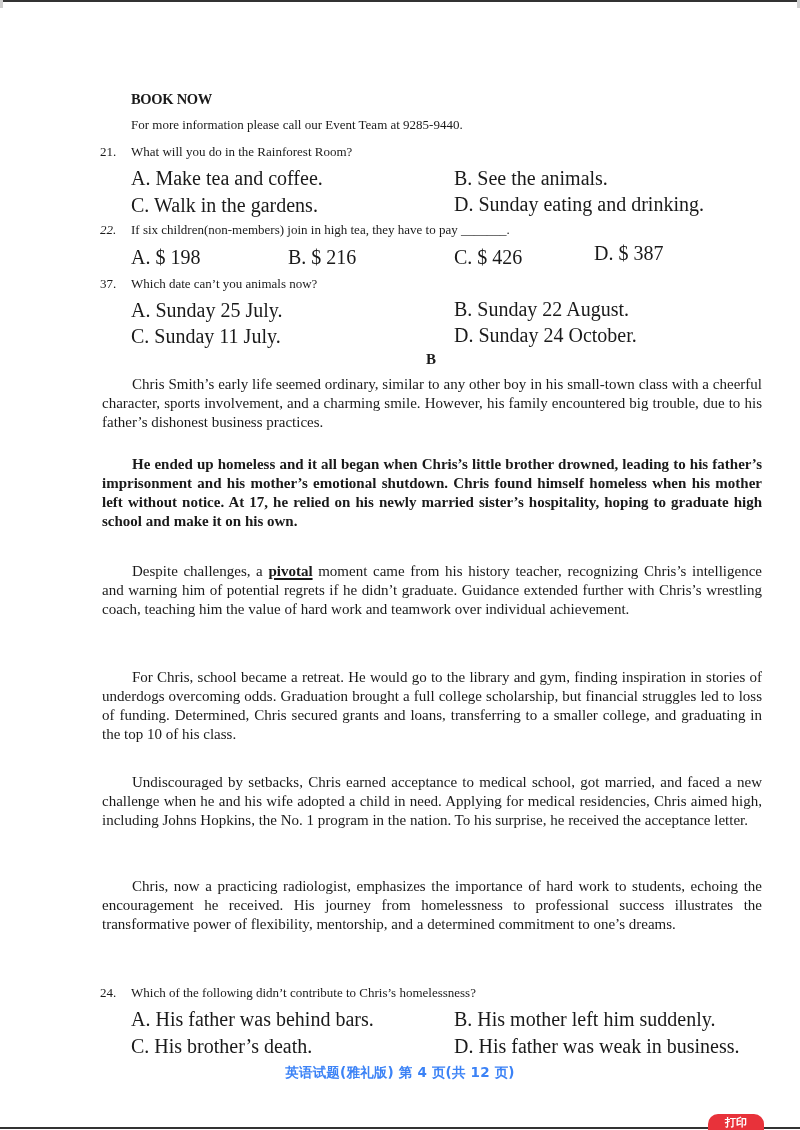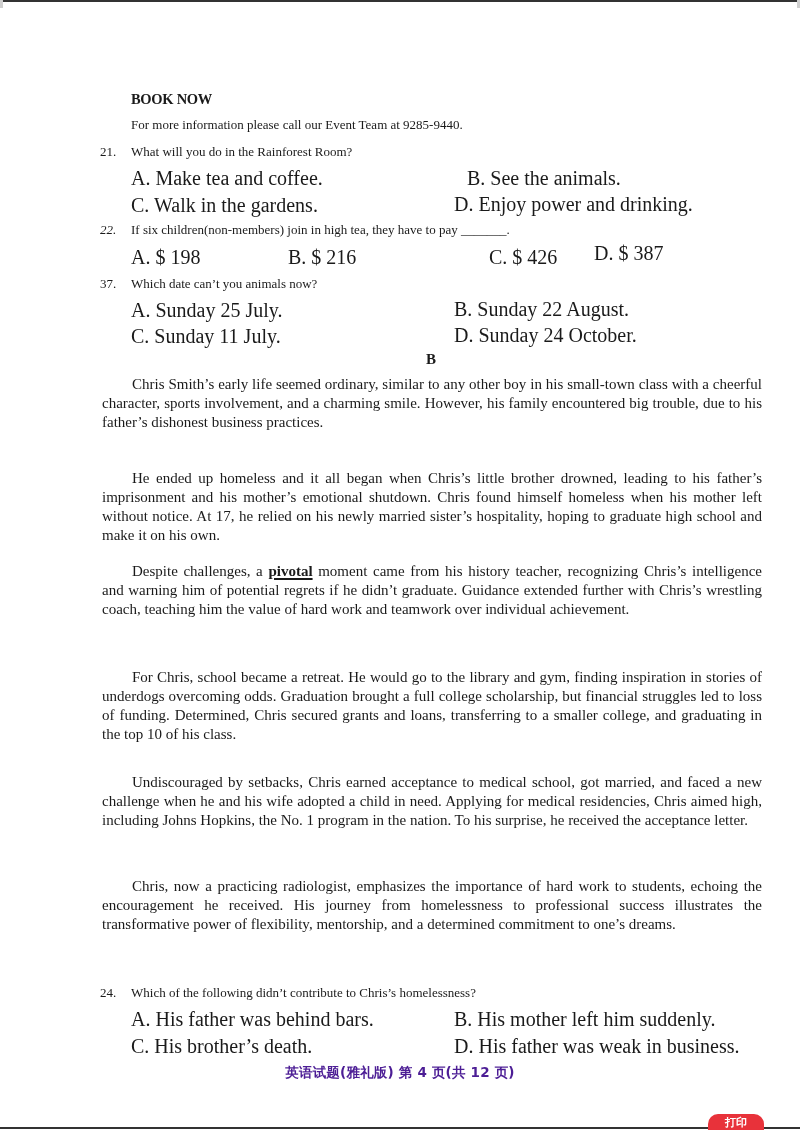--- a/index.html
+++ b/index.html
@@ -85,21 +85,21 @@
       text-underline-offset: 2px;
     }
     .footer {
       position: absolute;
       left: 0; width: 800px;
       top: 1064px;
       text-align: center;
       font-family: "DejaVu Sans", sans-serif;
       font-size: 13.5px;
       font-weight: bold;
-      color: #4c1d95;
+      color: #3b82f6;
       letter-spacing: 0.2px;
     }
     .stamp {
       position: absolute;
       left: 708px;
       top: 1114px;
       width: 56px;
       height: 18px;
       background: #e8323a;
       border-radius: 10px 10px 2px 2px;
@@ -120,45 +120,45 @@
 <div class="edge-mark right"></div>
 
 <div class="page">
 
   <div class="line heading-book">BOOK NOW</div>
   <div class="line" style="left:131px; top:115px;">For more information please call our Event Team at 9285-9440.</div>
 
   <div class="line" style="left:100px; top:142px;">21.</div>
   <div class="line" style="left:131px; top:142px;">What will you do in the Rainforest Room?</div>
   <div class="opt" style="left:131px; top:168px;">A.  Make tea and coffee.</div>
-  <div class="opt" style="left:467px; top:168px;">B.  See the animals.</div>
+  <div class="opt" style="left:454px; top:168px;">B.  See the animals.</div>
   <div class="opt" style="left:131px; top:195px;">C.  Walk in the gardens.</div>
-  <div class="opt" style="left:454px; top:194px;">D.  Enjoy power and drinking.</div>
+  <div class="opt" style="left:454px; top:194px;">D.  Sunday eating and drinking.</div>
 
   <div class="line" style="left:100px; top:220px;font-style:italic;">22.</div>
   <div class="line" style="left:131px; top:220px;">
     <span>If six children(non-members) join in high tea, they have to pay</span>
     <span>_______</span><span>.</span>
   </div>
   <div class="opt" style="left:131px; top:247px;">A.  $ 198</div>
   <div class="opt" style="left:288px; top:247px;">B.  $ 216</div>
-  <div class="opt" style="left:454px; top:247px;margin-left:35px;">C.  $ 426</div>
+  <div class="opt" style="left:454px; top:247px;">C.  $ 426</div>
   <div class="opt" style="left:594px; top:243px;">D.  $ 387</div>
 
   <div class="line" style="left:100px; top:274px;">37.</div>
   <div class="line" style="left:131px; top:274px;">Which date can’t you animals now?</div>
   <div class="opt" style="left:131px; top:300px;">A.  Sunday 25 July.</div>
   <div class="opt" style="left:454px; top:299px;text-align:right;">B.  Sunday 22 August.</div>
   <div class="opt" style="left:131px; top:326px;">C.  Sunday 11 July.</div>
   <div class="opt" style="left:454px; top:325px;">D.  Sunday 24 October.</div>
 
   <div class="section-letter">B</div>
 
   <div class="para" style="top:375px;">Chris Smith’s early life seemed ordinary, similar to any other boy in his small-town class with a cheerful character, sports involvement, and a charming smile. However, his family encountered big trouble, due to his father’s dishonest business practices.</div>
-  <div class="para" style="top:469px;">He ended up homeless and it all began when Chris’s little brother drowned, leading to his father’s imprisonment and his mother’s emotional shutdown. Chris found himself homeless when his mother left without notice. At 17, he relied on his newly married sister’s hospitality, hoping to graduate high school and make it on his own.</div>
+  <div class="para" style="top:455px;font-weight:bold;">He ended up homeless and it all began when Chris’s little brother drowned, leading to his father’s imprisonment and his mother’s emotional shutdown. Chris found himself homeless when his mother left without notice. At 17, he relied on his newly married sister’s hospitality, hoping to graduate high school and make it on his own.</div>
   <div class="para" style="top:562px;">
     <span>Despite challenges, a </span><span class="underline-bold">pivotal</span><span> moment came from his history teacher, recognizing Chris’s intelligence and warning him of potential regrets if he didn’t graduate. Guidance extended further with Chris’s wrestling coach, teaching him the value of hard work and teamwork over individual achievement.</span>
   </div>
   <div class="para" style="top:668px;">For Chris, school became a retreat. He would go to the library and gym, finding inspiration in stories of underdogs overcoming odds. Graduation brought a full college scholarship, but financial struggles led to loss of funding. Determined, Chris secured grants and loans, transferring to a smaller college, and graduating in the top 10 of his class.</div>
   <div class="para" style="top:773px;">Undiscouraged by setbacks, Chris earned acceptance to medical school, got married, and faced a new challenge when he and his wife adopted a child in need. Applying for medical residencies, Chris aimed high, including Johns Hopkins, the No. 1 program in the nation. To his surprise, he received the acceptance letter.</div>
   <div class="para" style="top:877px;">Chris, now a practicing radiologist, emphasizes the importance of hard work to students, echoing the encouragement he received. His journey from homelessness to professional success illustrates the transformative power of flexibility, mentorship, and a determined commitment to one’s dreams.</div>
 
   <div class="line" style="left:100px; top:983px;">24.</div>
   <div class="line" style="left:131px; top:983px;">Which of the following didn’t contribute to Chris’s homelessness?</div>
   <div class="opt" style="left:131px; top:1009px;">A.  His father was behind bars.</div>

